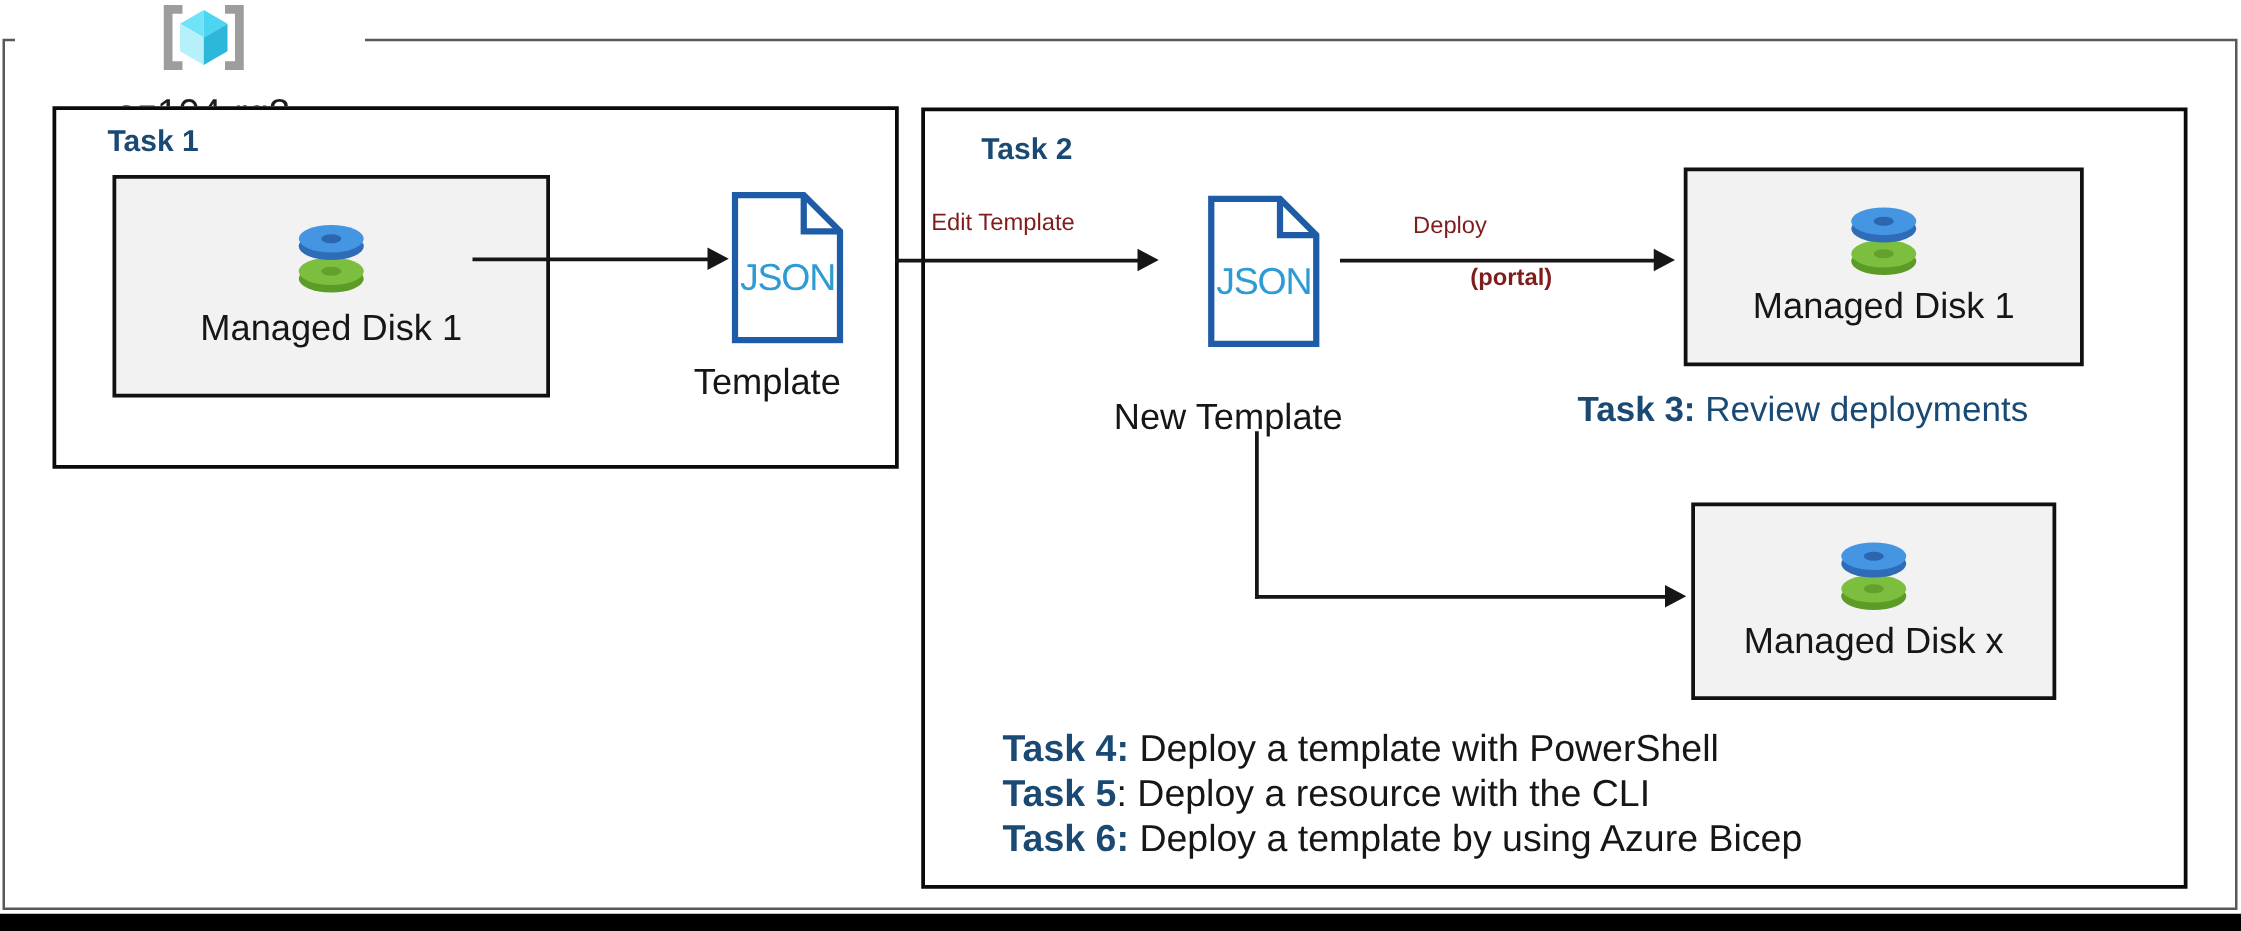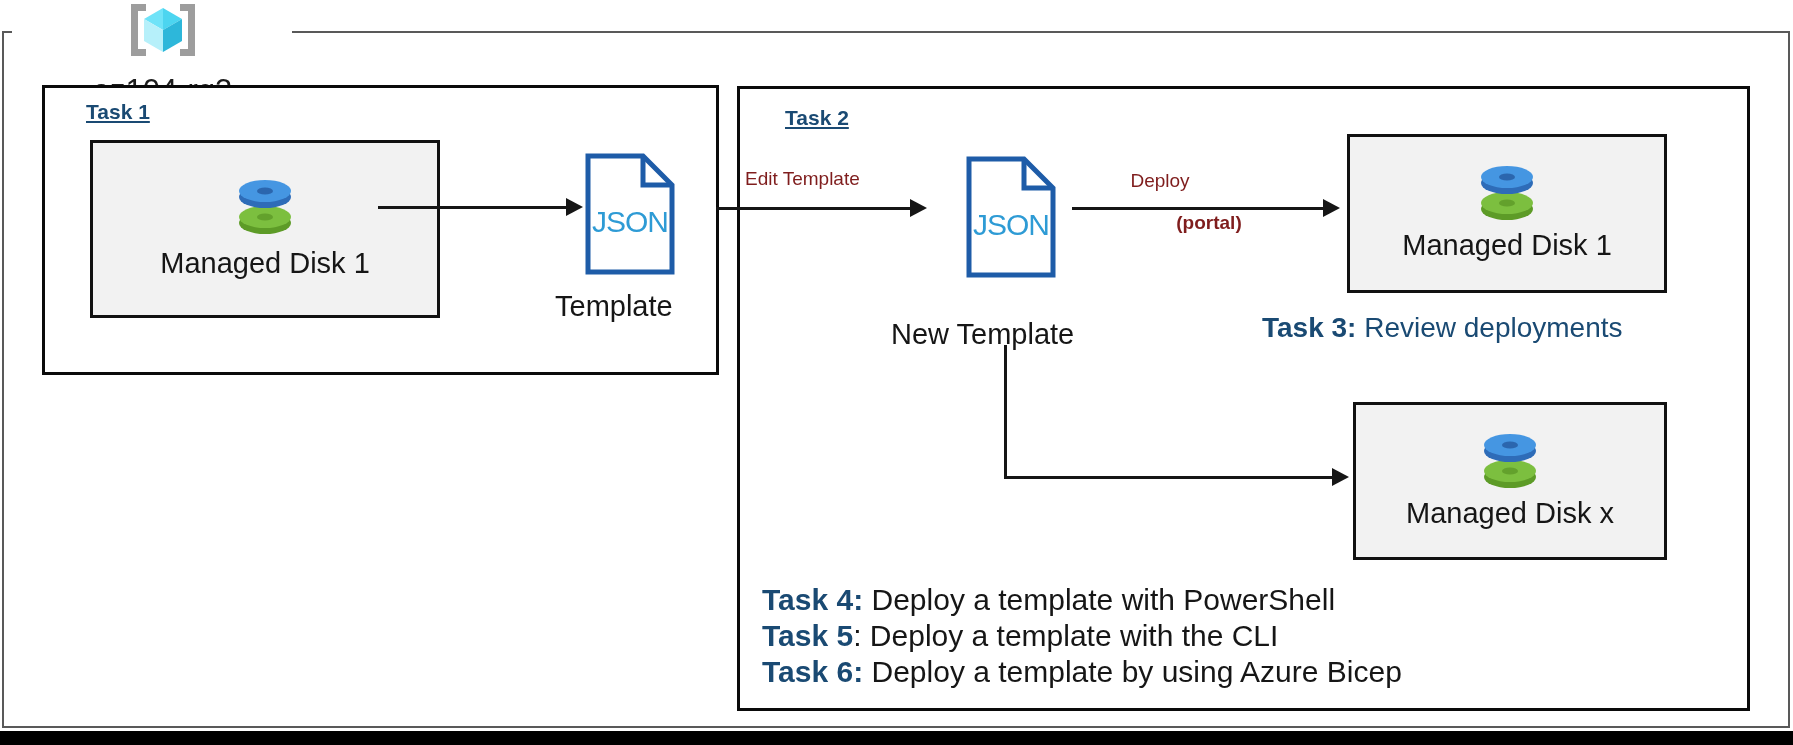--- a/index.html
+++ b/index.html
@@ -15,42 +15,42 @@
   .rg-head {
     position:absolute; left:12px; top:2px; width:280px; height:60px;
     background:#fff; display:flex; align-items:center; gap:15px; padding-left:21px;
     box-sizing:border-box;
     flex-direction:column;
   }
   .rg-title { font-size:31px; color:#1c1c1c; white-space:nowrap; }
   .task-box {
     position:absolute; border:3px solid #0a0a0a; background:#fff; box-sizing:border-box;
   }
-  .task-title { position:absolute; font-weight:bold; font-size:21px; color:var(--navy,#1a4a73); white-space:nowrap;text-decoration:underline; }
+  .task-title { position:absolute; font-weight:bold; font-size:24px; color:var(--navy,#1a4a73); white-space:nowrap; }
   .disk-box {
     position:absolute; background:var(--box-bg,#f2f2f2); border:3px solid #111;
     box-sizing:border-box; display:flex; flex-direction:column; align-items:center;
     justify-content:center; gap:12px;
   }
   .disk-label { font-size:29px; color:#161616; white-space:nowrap; }
   .hline { position:absolute; height:3px; background:#161616; }
   .vline { position:absolute; width:3px; background:#161616; }
   .ah-right {
     position:absolute; width:0; height:0;
     border-top:9px solid transparent; border-bottom:9px solid transparent;
     border-left:17px solid #161616;
   }
   .conn-label { position:absolute; font-size:19px; color:#7f1d1d; white-space:nowrap; }
   .center { text-align:center; }
   .doc-label { position:absolute; font-size:29px; color:#161616; text-align:left; white-space:nowrap; }
   .task3-line { position:absolute; font-size:28px; color:var(--navy,#1a4a73); white-space:nowrap; }
   .task3-line b { font-weight:bold; }
   .tasks-list { position:absolute; font-size:30px; line-height:36px; color:#161616; }
   .tasks-list .row { white-space:nowrap; }
-  .tasks-list .pfx { font-weight:bold; color:var(--navy,#1a4a73); }
+  .tasks-list .pfx { font-weight:bold; color:var(--navy,#1a4a73);margin-left:40px; }
   .bottom-bar { position:absolute; left:0; top:731px; width:1793px; height:14px; background:#000; }
   svg text { font-family:"Liberation Sans", sans-serif; }
 </style>
 </head>
 <body>
 
 <div class="canvas">
 
   <div class="rg-border"></div>
 
@@ -133,40 +133,40 @@
   </div>
 
   <div class="task3-line" style="left:1262px; top:312px;">
     <b>Task 3:</b><span> Review deployments</span>
   </div>
 
   <div class="vline" style="left:1004px; top:345px; height:134px;"></div>
   <div class="hline" style="left:1004px; top:476px; width:330px;"></div>
   <div class="ah-right" style="left:1332px; top:468px;"></div>
 
-  <div class="disk-box" style="left:1353px; top:402px; width:314px; height:158px; gap:8px;">
+  <div class="disk-box" style="left:1353px; top:402px; width:292px; height:158px; gap:8px;">
     <span style="display:inline-flex;">
       <svg width="56" height="56" viewBox="0 0 56 56">
         <ellipse cx="28" cy="44" rx="26" ry="11" fill="#5d9b27"></ellipse>
         <ellipse cx="28" cy="38" rx="26" ry="11" fill="#7cbf3f"></ellipse>
         <ellipse cx="28" cy="38" rx="8" ry="3.6" fill="#63a12c"></ellipse>
         <ellipse cx="28" cy="18" rx="26" ry="11" fill="#2e6cb8"></ellipse>
         <ellipse cx="28" cy="12" rx="26" ry="11" fill="#4596e2"></ellipse>
         <ellipse cx="28" cy="12" rx="8" ry="3.6" fill="#2b66ae"></ellipse>
       </svg>
     </span>
     <span class="disk-label">Managed Disk x</span>
   </div>
 
   <div class="tasks-list" style="left:762px; top:582px;">
     <div class="row">
       <span class="pfx">Task 4:</span><span> Deploy a template with PowerShell</span>
     </div>
     <div class="row">
-      <span class="pfx">Task 5</span><span>: Deploy a template with the CLI</span>
+      <span class="pfx">Task 5</span><span>: Deploy a resource with the CLI</span>
     </div>
     <div class="row">
       <span class="pfx">Task 6:</span><span> Deploy a template by using Azure Bicep</span>
     </div>
   </div>
 
   <div class="bottom-bar"></div>
 
 </div>
 

